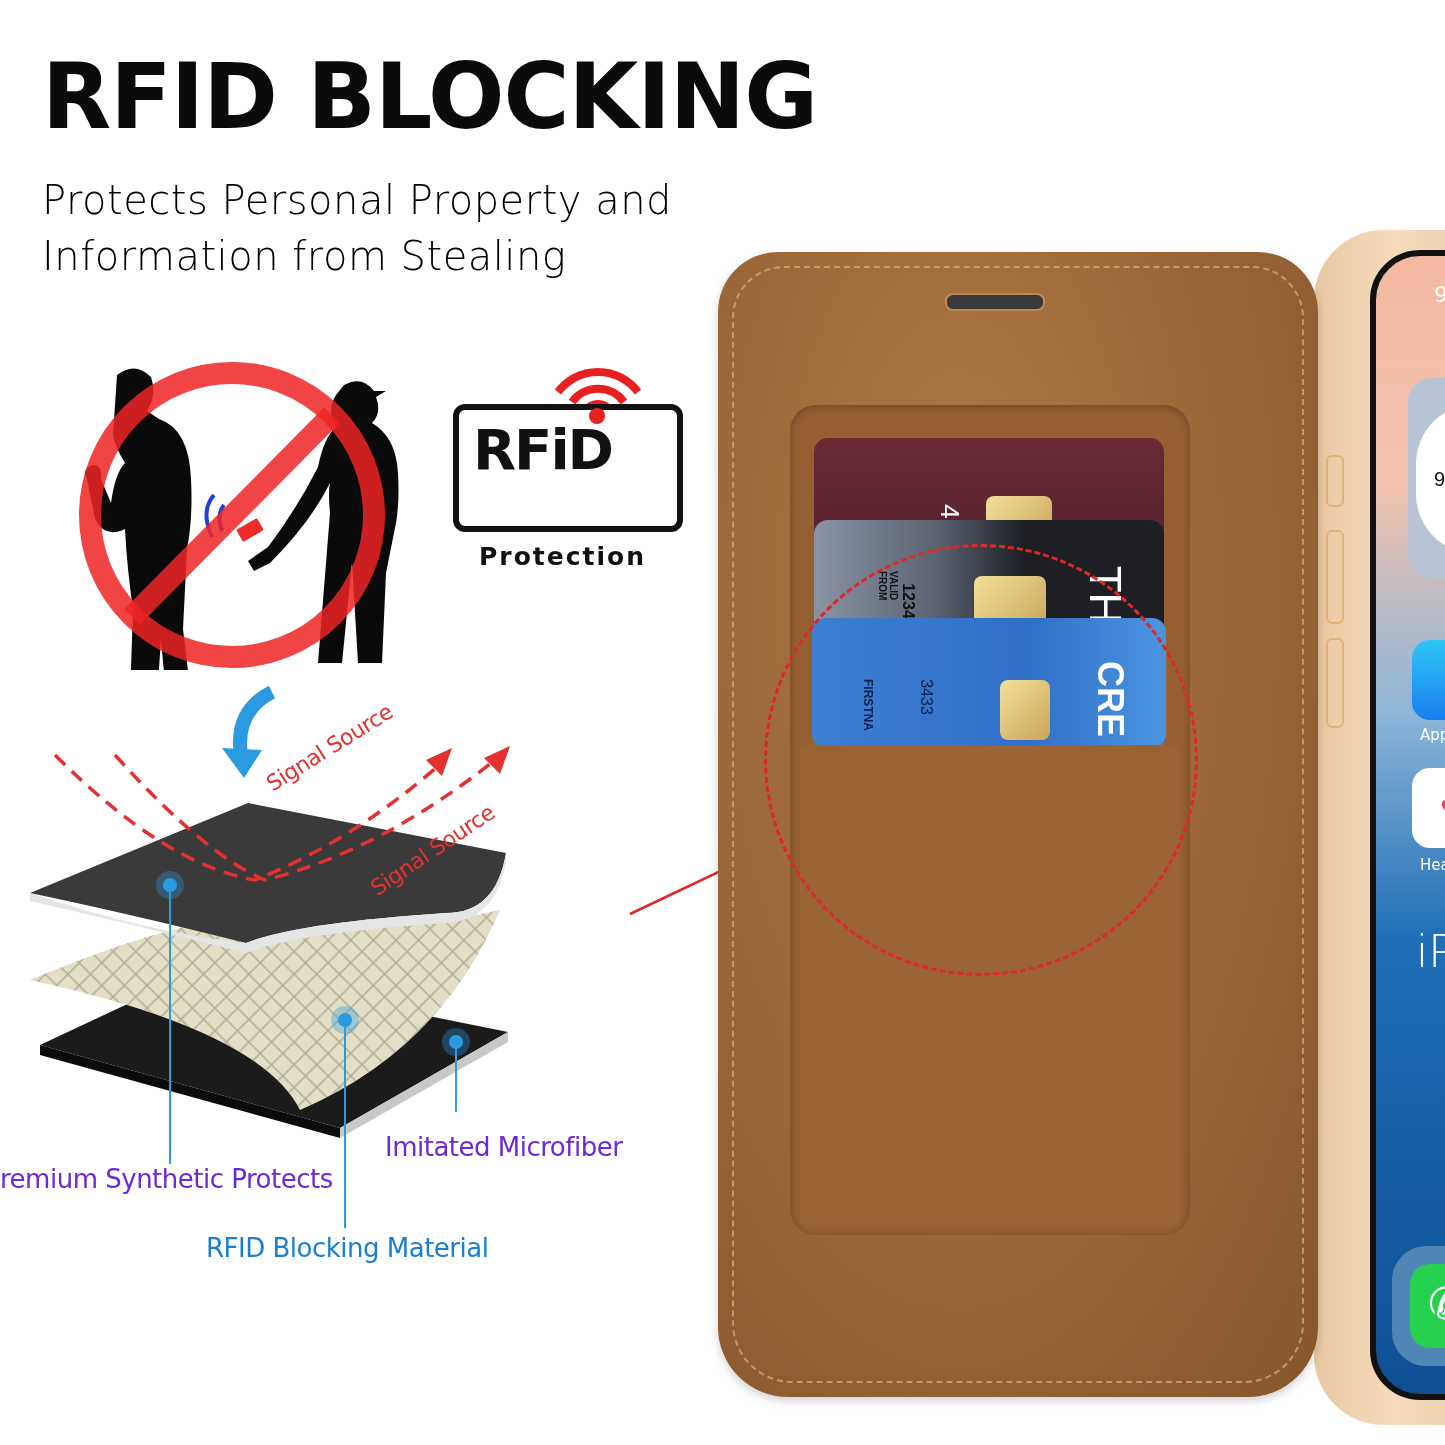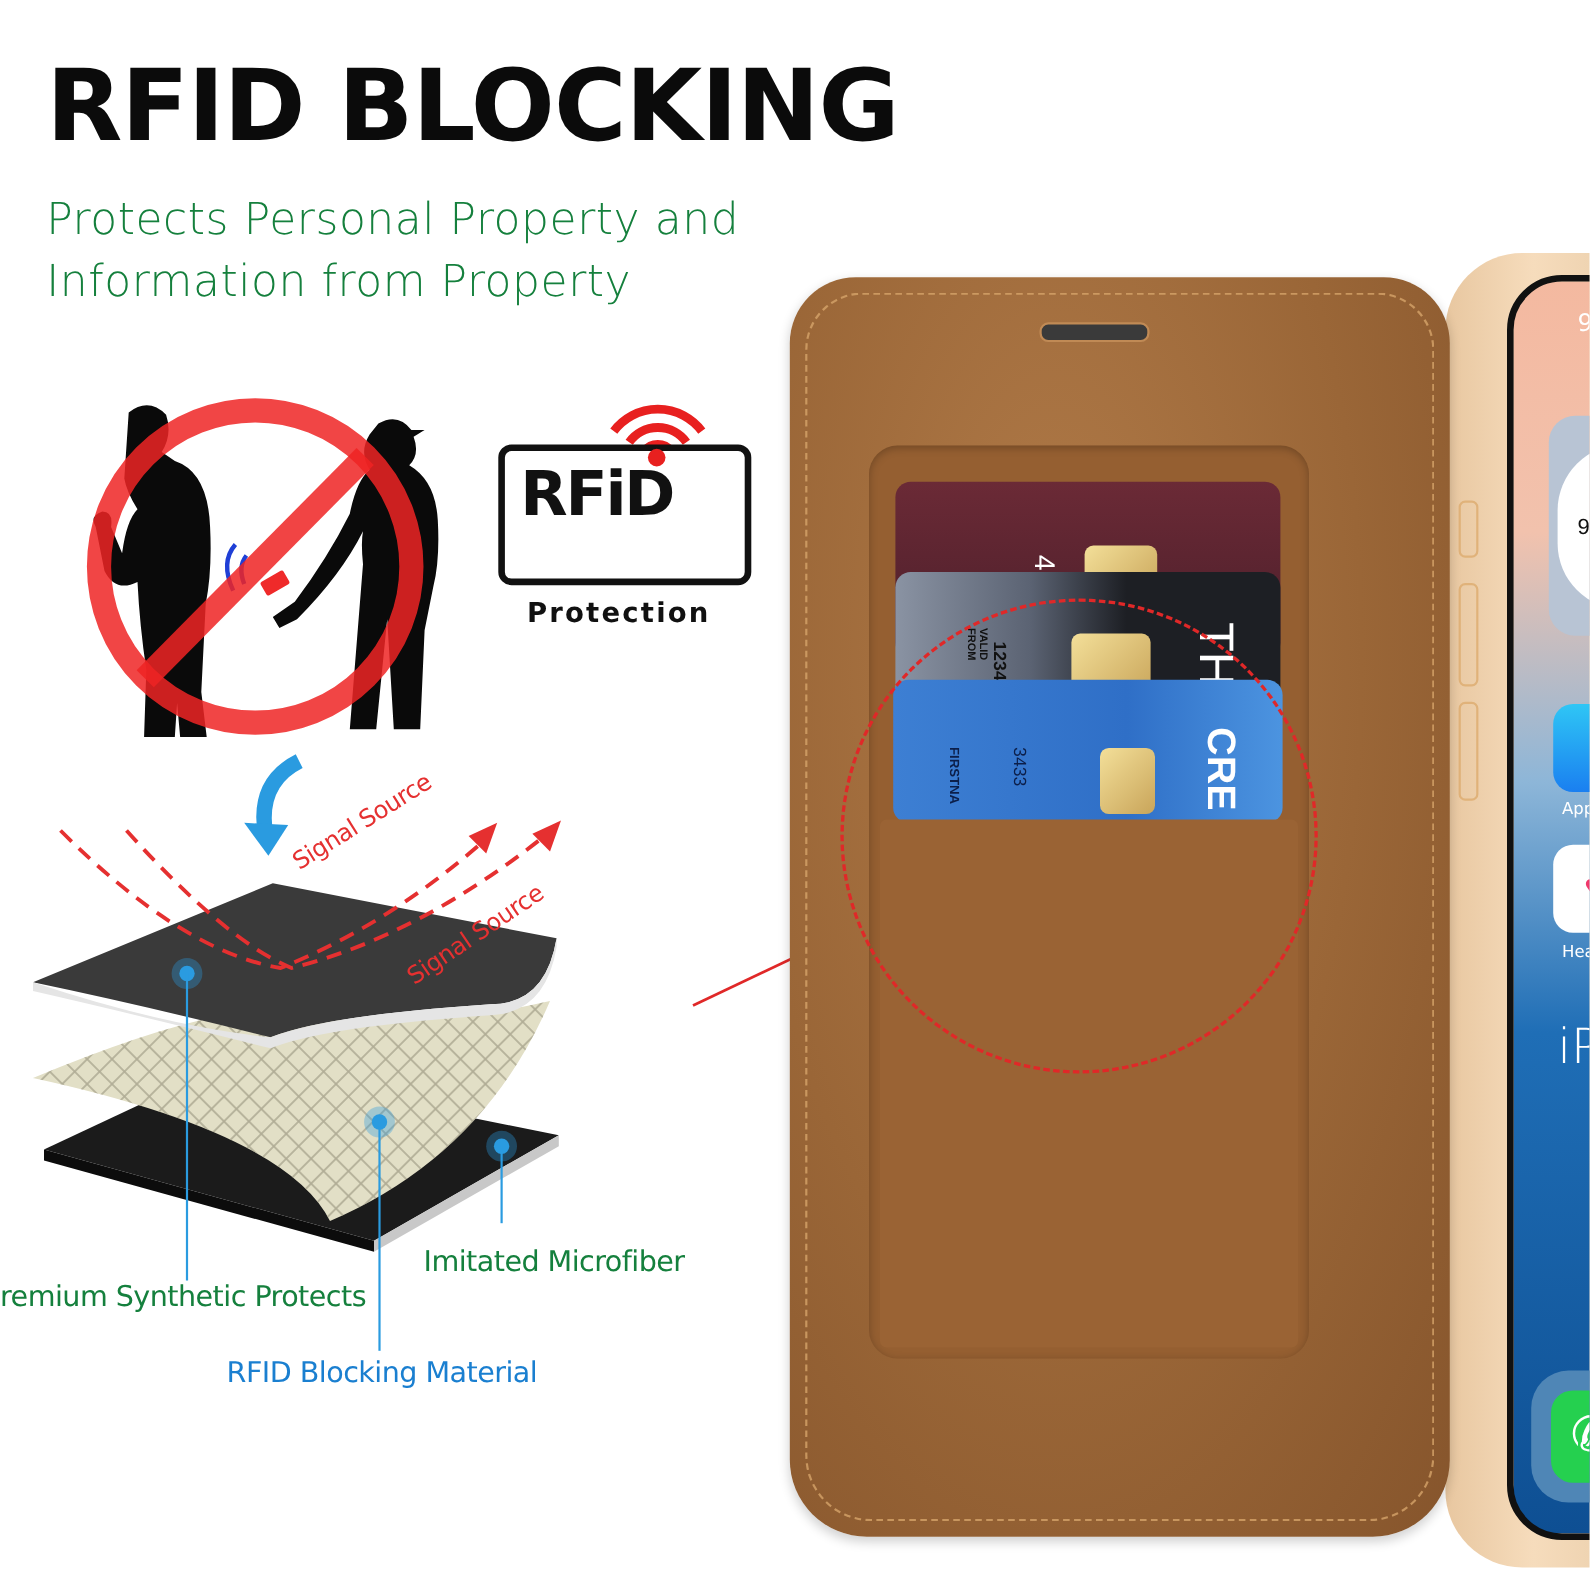--- a/index.html
+++ b/index.html
@@ -1,20 +1,20 @@
 <!DOCTYPE html>
 <html><head>
 <meta charset="utf-8">
 <style>
   html,body{margin:0;padding:0;background:#fff;}
   body{width:1445px;height:1445px;position:relative;overflow:hidden;font-family:"Liberation Sans",sans-serif;}
   .abs{position:absolute;}
   .title{left:42px;top:52px;font-family:"DejaVu Sans",sans-serif;font-weight:bold;font-size:90px;letter-spacing:-1px;color:#0b0b0b;line-height:1;}
-  .sub{left:42px;top:172px;font-family:"DejaVu Sans",sans-serif;font-weight:200;font-size:40px;color:#15803d;line-height:56px;letter-spacing:0.5px;}
-  .lbl{font-family:"DejaVu Sans",sans-serif;font-size:26px;color:#15803d;white-space:nowrap;letter-spacing:-0.5px;}
+  .sub{left:42px;top:172px;font-family:"DejaVu Sans",sans-serif;font-weight:200;font-size:40px;color:#000000;line-height:56px;letter-spacing:0.5px;}
+  .lbl{font-family:"DejaVu Sans",sans-serif;font-size:26px;color:#6d28d9;white-space:nowrap;letter-spacing:-0.5px;}
   .lbl.blue{color:#1a7fd0;}
   .rfid-badge{left:453px;top:404px;width:230px;height:128px;border:6px solid #111;border-radius:12px;box-sizing:border-box;background:#fff;}
   .rfid-word{position:absolute;left:14px;top:12px;font-family:"DejaVu Sans",sans-serif;font-weight:bold;font-size:56px;line-height:1;color:#111;letter-spacing:-2px;}
   .rfid-prot{position:absolute;left:20px;top:88px;font-family:"DejaVu Sans",sans-serif;font-weight:bold;font-size:25px;color:#111;letter-spacing:2px;margin-top:44px;}
   .leather{left:718px;top:252px;width:600px;height:1145px;border-radius:60px 60px 70px 70px;background:
      radial-gradient(ellipse at 40% 30%,#b07a48 0%,#9a6637 55%,#86552c 100%);box-shadow:0 4px 10px rgba(0,0,0,.18);}
   .stitch{left:732px;top:266px;width:572px;height:1117px;border:2px dashed #d6a46a;border-radius:52px 52px 60px 60px;box-sizing:border-box;opacity:.8;}
   .speaker{left:945px;top:293px;width:96px;height:14px;border-radius:8px;background:#3a3a3a;border:2px solid #c08a55;}
   .slot-panel{left:790px;top:405px;width:400px;height:830px;border-radius:26px;background:#955f31;box-shadow:inset 0 2px 8px rgba(0,0,0,.25);}
   .card{border-radius:14px;overflow:hidden;}
@@ -23,21 +23,21 @@
   .phone{left:1314px;top:230px;width:200px;height:1195px;border-radius:70px;background:linear-gradient(90deg,#e8c7a0,#f6dcbc 40%,#e6c9a4);}
   .screen{left:1370px;top:250px;width:150px;height:1150px;border-radius:50px;background:linear-gradient(180deg,#f4b9a0 0%,#f2c2ad 20%,#8db6d8 40%,#1f6eb6 60%,#0e4f93 100%);border:6px solid #111;box-sizing:border-box;}
   .notch-text{font-family:"DejaVu Sans",sans-serif;color:#fff;}
 </style>
 </head>
 <body>
 
 <div class="abs title">RFID BLOCKING</div>
 <div class="abs sub">
   <div>Protects Personal Property and</div>
-  <div>Information from Property</div>
+  <div>Information from Stealing</div>
 </div>
 
 <div class="abs" style="left:62px;top:355px;width:340px;height:315px;">
   <svg width="340" height="315" viewBox="0 0 340 315">
 
     <path d="M55 20 q18 -14 34 2 q6 18 -4 34 l12 8 q30 10 32 60 q2 40 -4 70 l-4 80 l12 100 l-26 0 l-8 -90 l-6 90 l-26 0 l4 -120 q-6 -40 -8 -80 q-20 10 -30 -10 l-8 -40 q-6 -10 6 -14 q10 0 8 14 l10 24 q4 -30 14 -40 q-10 -16 -12 -28 z" fill="#0a0a0a"></path>
 
     <path d="M282 30 q18 -10 30 6 l12 0 l-10 6 q6 16 -4 26 q24 14 26 50 q2 36 -4 60 l-8 40 l-4 90 l-24 0 l-6 -100 l-10 100 l-24 0 l12 -150 q-2 -20 0 -30 q-20 40 -60 80 l-16 8 l-6 -10 l20 -14 q30 -40 50 -80 q6 -30 18 -40 q-10 -16 0 -32 z" fill="#0a0a0a"></path>
 
     <rect x="176" y="168" width="24" height="14" rx="2" fill="#ef2a2a" transform="rotate(-30 188 175)"></rect>

